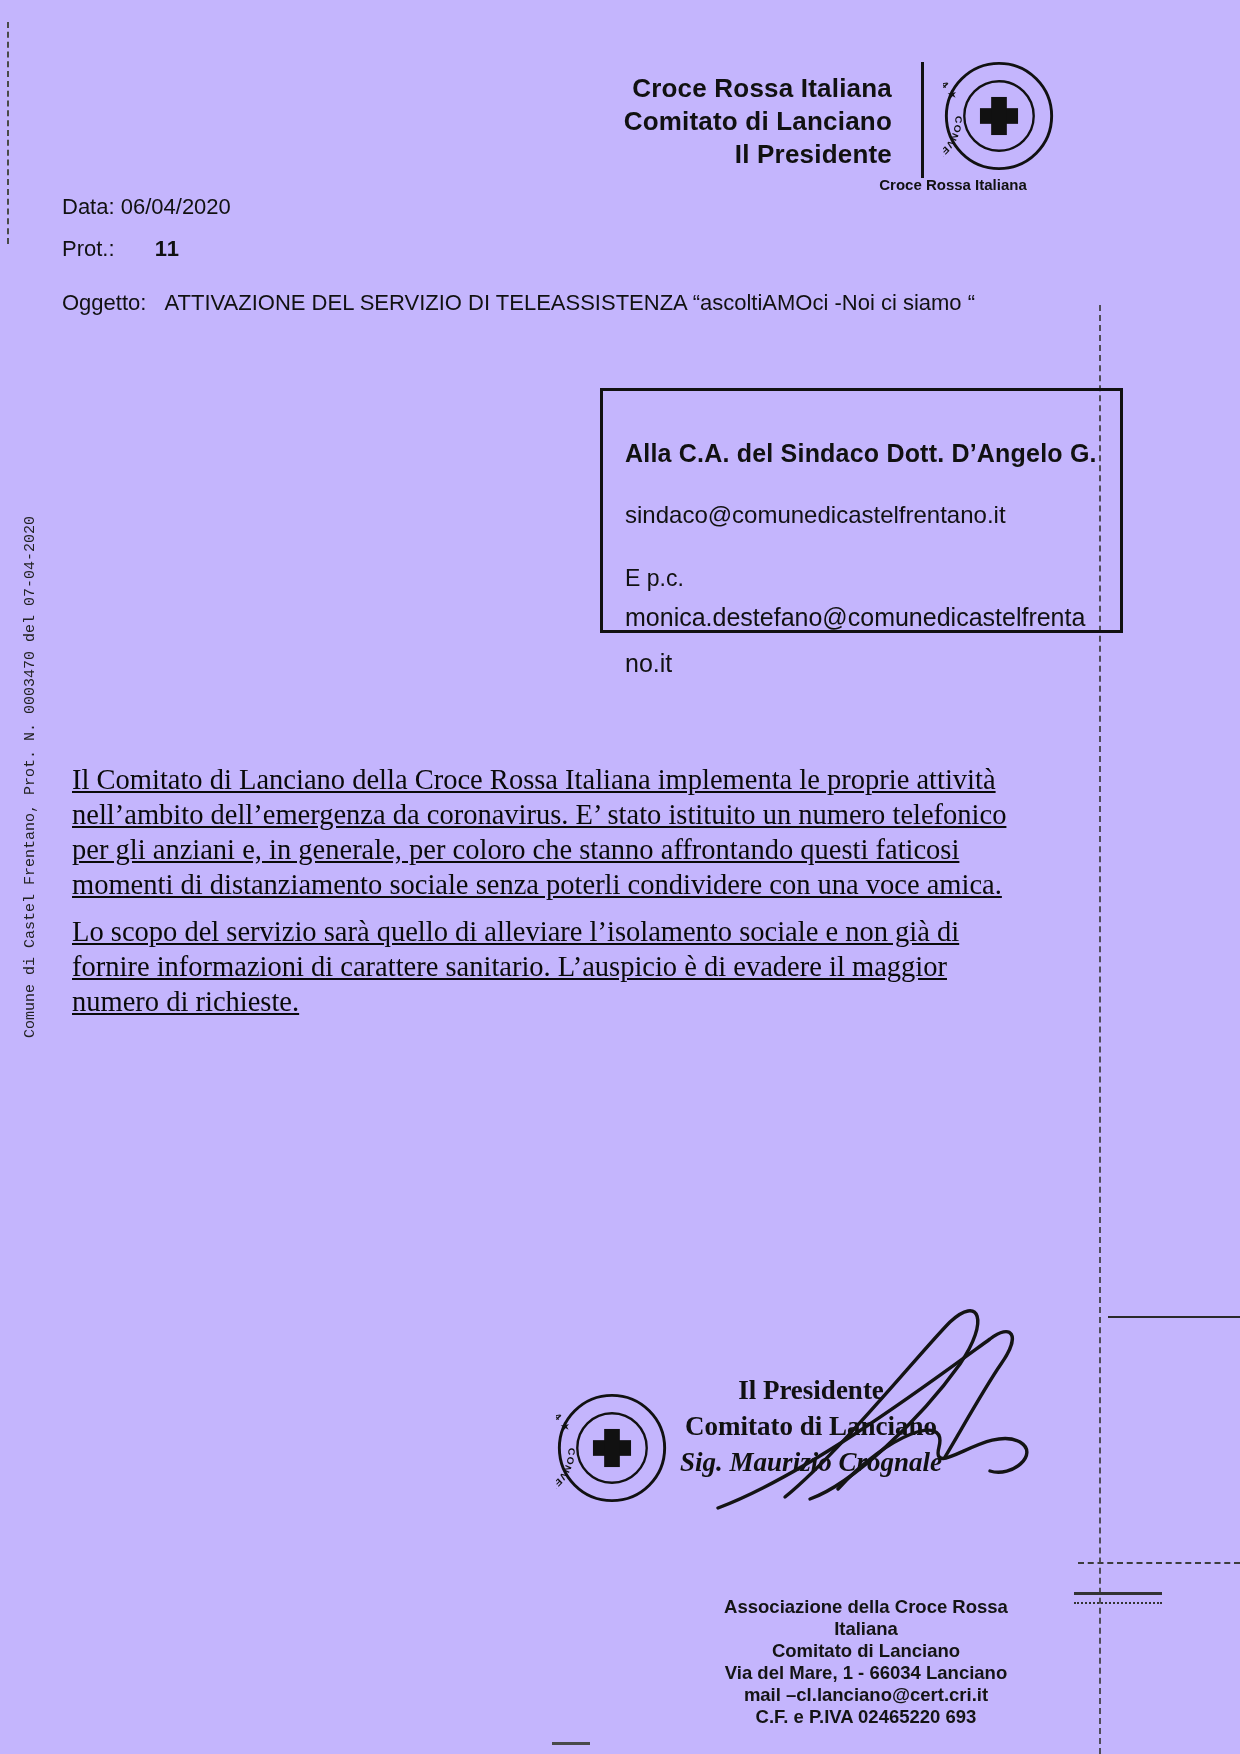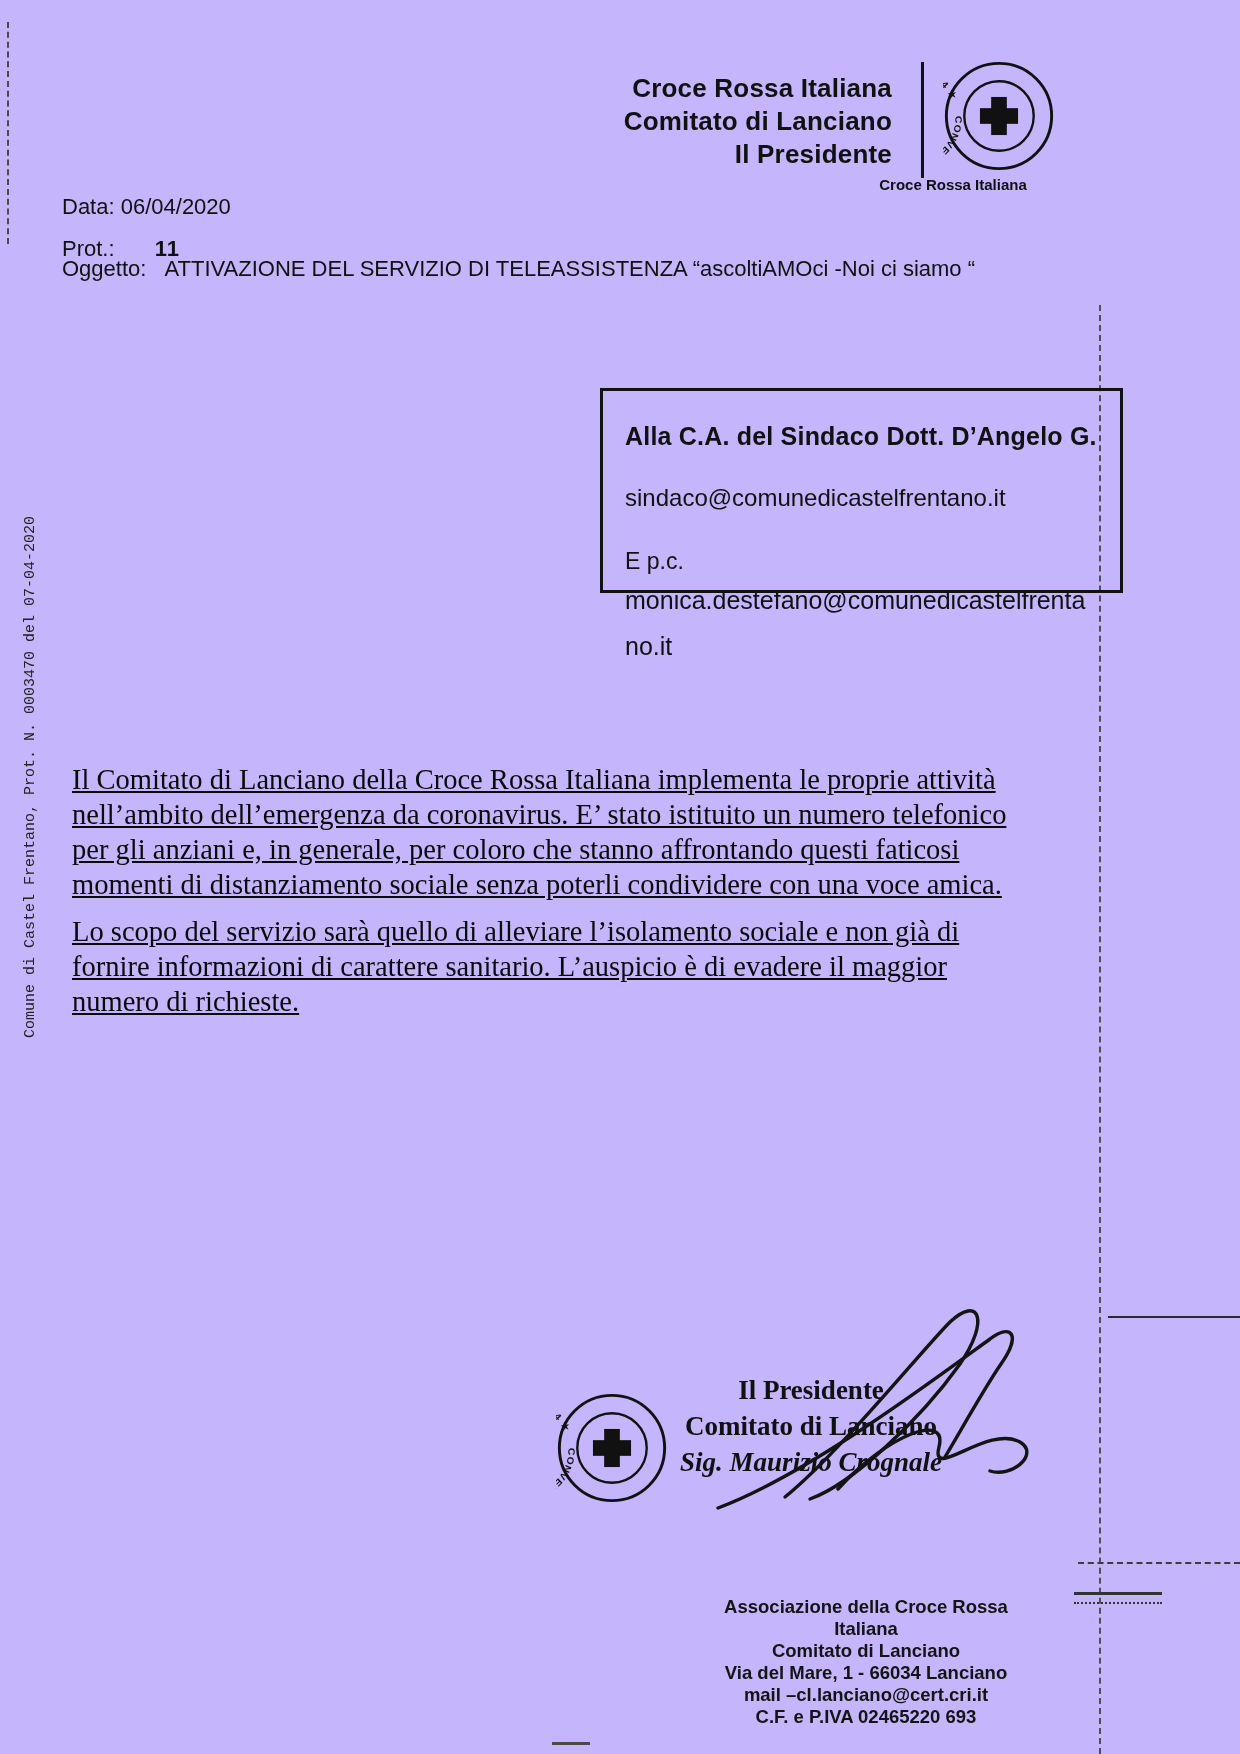--- a/index.html
+++ b/index.html
@@ -13,26 +13,26 @@
   .header-divider{position:absolute; left:921px; top:62px; width:3px; height:116px; background:#111;}
   .seal{position:absolute;}
   .seal-header{left:943px; top:60px; width:112px; height:112px;}
   .seal-caption{position:absolute; left:858px; top:176px; width:190px; text-align:center;
     font-weight:bold; font-size:15px;}
   
   .meta-row{position:absolute; left:62px; font-size:22px;}
   .meta-data{top:194px;}
   .meta-prot{top:236px;}
   .meta-prot .val{font-weight:bold; margin-left:34px; letter-spacing:1px;}
-  .meta-ogg{top:256px;text-align:right;}
+  .meta-ogg{top:290px;text-align:right;}
   .meta-ogg .val{margin-left:12px;}
   .meta-label{display:inline-block;}
   
-  .recipient-box{position:absolute; left:600px; top:388px; width:523px; height:205px;
-    border:3px solid #111; box-sizing:border-box; padding:31px 22px 0 22px;}
+  .recipient-box{position:absolute; left:600px; top:388px; width:523px; height:245px;
+    border:3px solid #111; box-sizing:border-box; padding:48px 22px 0 22px;}
   .rcpt-line1{font-weight:bold; font-size:25px; letter-spacing:0.2px;}
   .rcpt-email1{font-size:24px; margin-top:33px;}
   .rcpt-cc{font-family:Liberation Sans, sans-serif; font-size:23px; margin-top:36px;}
   .rcpt-email2{font-size:25px; margin-top:2px; word-break:break-all; line-height:46px;}
   
   .body-text{position:absolute; left:60px; top:750px; width:962px;
     font-family:"Liberation Serif", serif; font-size:28.5px; line-height:35px; color:#0a0a0a;}
   .body-text p{margin:12px;text-decoration:underline;}
   
   .seal-sign{left:556px; top:1392px; width:112px; height:112px;}

